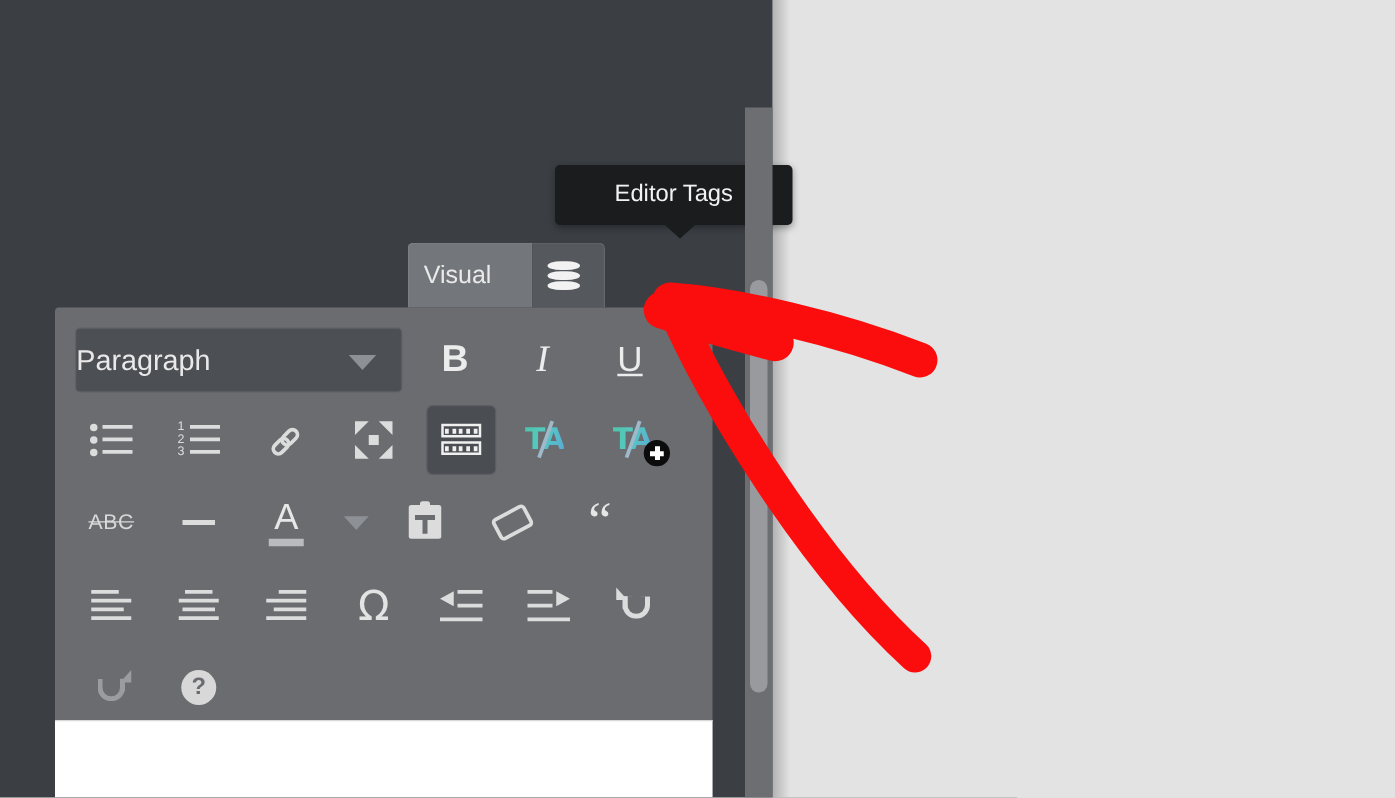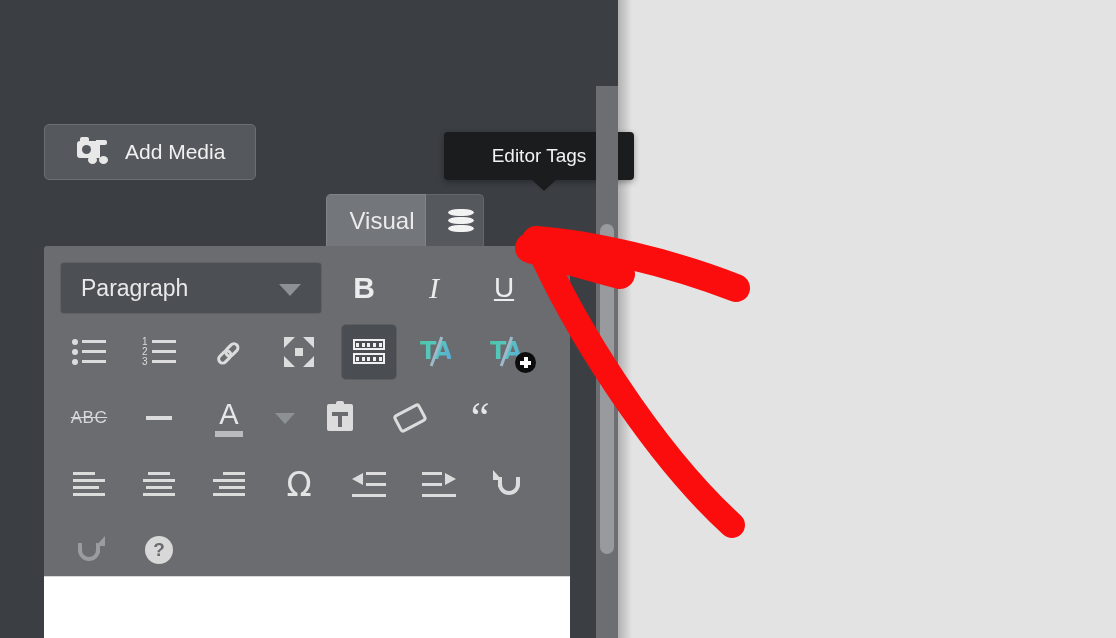--- a/index.html
+++ b/index.html
@@ -101,22 +101,22 @@
   }
   .tooltip::after {
     content: ""; position: absolute; left: 88px; bottom: -11px;
     border-left: 12px solid transparent; border-right: 12px solid transparent;
     border-top: 11px solid #1b1c1e;
   }
 
   
   .tab-row { position: absolute; left: 326px; top: 194px; display: flex; }
   .tab {
-    height: 52px; display: flex; align-items: center; justify-content: center;
-    font-size: 24px; color: #eaeaea; cursor: pointer; padding-left: 12px;
+    height: 52px; display: flex; align-items: center; 
+    font-size: 20px; color: #eaeaea; cursor: pointer; padding-left: 12px;
   }
   .tab-visual {
     width: 100px; background: #73767a;
     border-top-left-radius: 5px; border-top-right-radius: 0;
     border: 1px solid #80838a; border-bottom: none;
   }
   .tab-text {
     width: 86px; background: #55585d;
     border: 1px solid #64676c; border-left: none; border-bottom: none;
   }
@@ -145,21 +145,21 @@
   .row-2 { top: 66px; }
   .row-3 { top: 132px; }
   .row-4 { top: 198px; }
   .row-5 { top: 264px; }
 
   .para-select {
     position: absolute; left: 16px; top: 16px; width: 262px; height: 52px;
     background: #4c4f54; border: 1px solid #5e6166; border-radius: 4px;
     display: flex; align-items: center; cursor: pointer;
   }
-  .para-label { color: #e9e9e9; font-size: 23px; padding-left: 20px; }
+  .para-label { color: #e9e9e9; font-size: 23px; }
   .para-caret {
     position: absolute; right: 20px; top: 21px;
     border-left: 11px solid transparent; border-right: 11px solid transparent;
     border-top: 12px solid #8d9095;
   }
 
   .tbtn {
     position: absolute; width: 52px; height: 52px;
     display: flex; align-items: center; justify-content: center;
     color: #dcdcdc; cursor: pointer;
@@ -370,32 +370,20 @@
   <div class="preview">
     
     
     
   </div>
   <div class="preview-shadow"></div>
 
   <div class="panel">
 
 
-    <div class="add-media">
-      <span class="media-icon">
-        <span class="cam-bump"></span>
-        <span class="cam"></span>
-        <span class="cam-lens"></span>
-        <span class="note-stem"></span>
-        <span class="note-flag"></span>
-        <span class="note-head-1"></span>
-        <span class="note-head-2"></span>
-      </span>
-      <span class="add-media-label">Add Media</span>
-    </div>
 
     <div class="tooltip">
       <span>Editor Tags</span>
     </div>
 
     <div class="tab-row">
       <div class="tab tab-visual">
         <span>Visual</span>
       </div>
       <div class="tab tab-dynamic">

